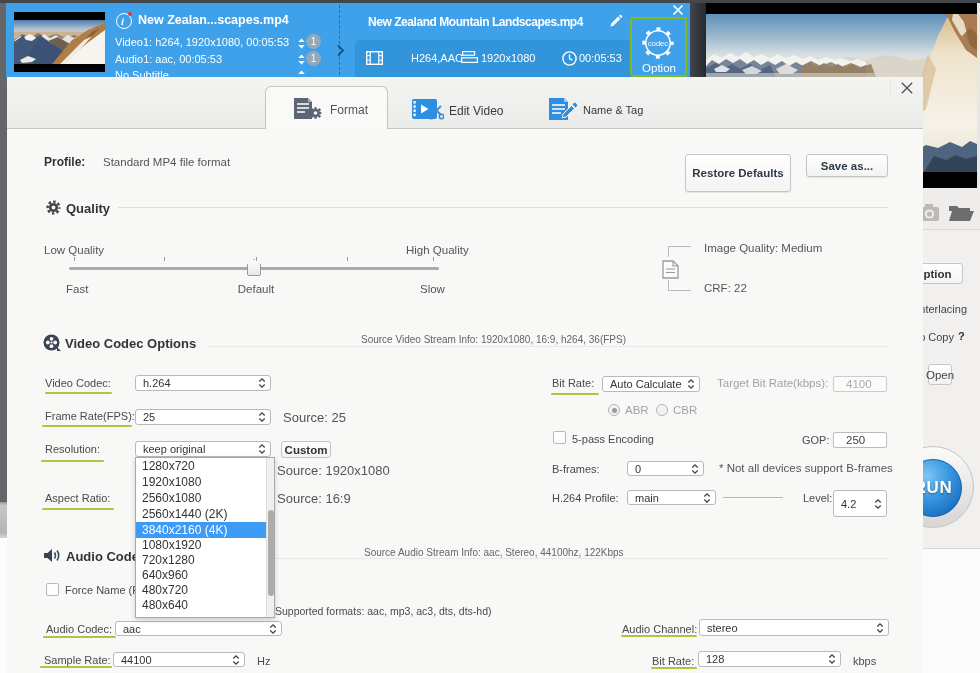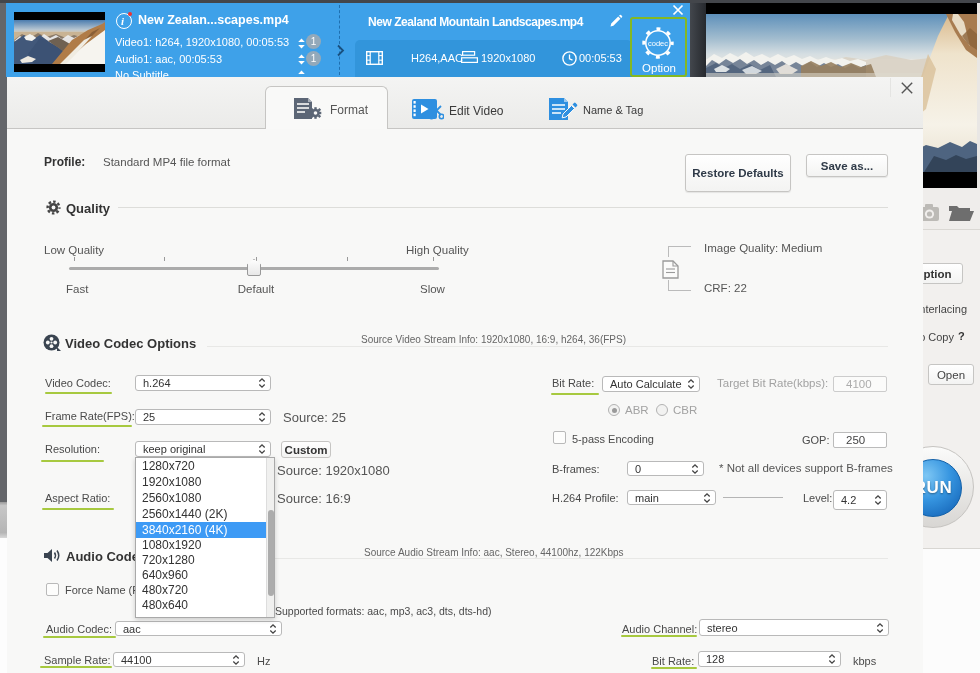--- a/index.html
+++ b/index.html
@@ -90,21 +90,21 @@
 <svg width="27" height="19" viewBox="0 0 27 19">
         <path d="M1 3 L9 3 L11 5 L22 5 L22 8 L1 8 Z" fill="#6e6e6e"></path>
         <path d="M4 8 L26 8 L22 18 L1 18 Z" fill="#6e6e6e"></path>
       </svg>
 </div>
 
 <div class="btn" style="left:903px;top:263px;width:60px;height:21px;font-weight:bold;color:#333;">Option</div>
 <div class="abs" style="left:863px;top:303px;width:104px;text-align:right;color:#444;font-size:11px;white-space:nowrap;">Deinterlacing</div>
 <div class="abs" style="left:847px;top:331px;width:107px;text-align:right;color:#444;font-size:11px;white-space:nowrap;">Auto Copy</div>
 <div class="lbl" style="left:958px;top:330px;font-weight:bold;color:#333;">?</div>
-<div class="btn" style="left:928px;top:364px;width:46px;height:21px;color:#444;">Open</div>
+<div class="btn" style="left:928px;top:364px;width:24px;height:21px;color:#444;">Open</div>
 
 <div class="abs" style="left:892px;top:446px;width:82px;height:82px;border-radius:50%;background:linear-gradient(#fbfbfa,#d8d6d3);border:1px solid #c6c4c1;box-sizing:border-box;"></div>
 <div class="abs" style="left:904px;top:459px;width:58px;height:58px;border-radius:50%;background:radial-gradient(circle at 38% 28%, #7ec7f4 0%, #3695e0 45%, #1565b8 90%);border:1px solid #1160a8;box-sizing:border-box;display:flex;align-items:center;justify-content:center;">
 <span style="color:#fff;font-weight:bold;font-size:17px;letter-spacing:0.5px;text-shadow:0 1px 2px rgba(0,0,0,.4);">RUN</span>
     </div>
 
 <div class="abs" style="left:6px;top:0;width:684px;height:77px;background:#3ea1e9;"></div>
 
 <div class="abs" style="left:14px;top:12px;width:91px;height:60px;background:#000;"></div>
 <div class="abs" style="left:14px;top:20px;width:91px;height:44px;">
@@ -369,21 +369,21 @@
         <path d="M1.3 4 L4 1.3 L6.7 4 M1.3 7 L4 9.7 L6.7 7" fill="none" stroke="#444" stroke-width="1.3"></path>
       </svg></div>
 <div class="abs" style="left:719px;top:462px;font-size:11.5px;color:#555;">* Not all devices support B-frames</div>
 
 <div class="lbl" style="left:552px;top:492px;">H.264 Profile:</div>
 <div class="sel" style="left:627px;top:490px;width:89px;height:15px;">main<svg class="sp" width="8" height="11" viewBox="0 0 8 11">
         <path d="M1.3 4 L4 1.3 L6.7 4 M1.3 7 L4 9.7 L6.7 7" fill="none" stroke="#444" stroke-width="1.3"></path>
       </svg></div>
 <div class="abs" style="left:723px;top:497px;width:60px;height:1px;background:#b5b5b5;"></div>
 <div class="lbl" style="left:803px;top:492px;">Level:</div>
-<div class="sel" style="left:833px;top:490px;width:54px;height:20px;">4.2<svg class="sp" width="8" height="11" viewBox="0 0 8 11">
+<div class="sel" style="left:833px;top:490px;width:54px;height:27px;">4.2<svg class="sp" width="8" height="11" viewBox="0 0 8 11">
         <path d="M1.3 4 L4 1.3 L6.7 4 M1.3 7 L4 9.7 L6.7 7" fill="none" stroke="#444" stroke-width="1.3"></path>
       </svg></div>
 
 <svg class="abs" style="left:44px;top:548px;" width="17" height="15" viewBox="0 0 17 15">
 <polygon points="0,5 3.5,5 8,1 8,14 3.5,10 0,10" fill="#3a4450"></polygon>
 <path d="M10.5 4.5 Q12.5 7.5 10.5 10.5" fill="none" stroke="#3a4450" stroke-width="1.5"></path>
 <path d="M13 2.5 Q16.5 7.5 13 12.5" fill="none" stroke="#3a4450" stroke-width="1.5"></path>
 </svg>
 <div class="abs" style="left:66px;top:549px;font-size:13px;font-weight:bold;color:#333;">Audio Codec Options</div>
 <div class="abs" style="left:207px;top:558px;width:681px;height:1px;background:#e8e8e6;"></div>

